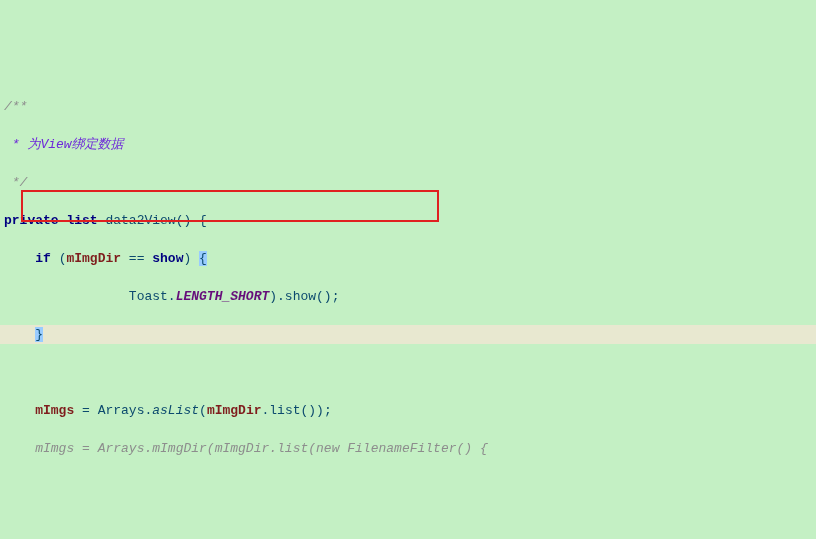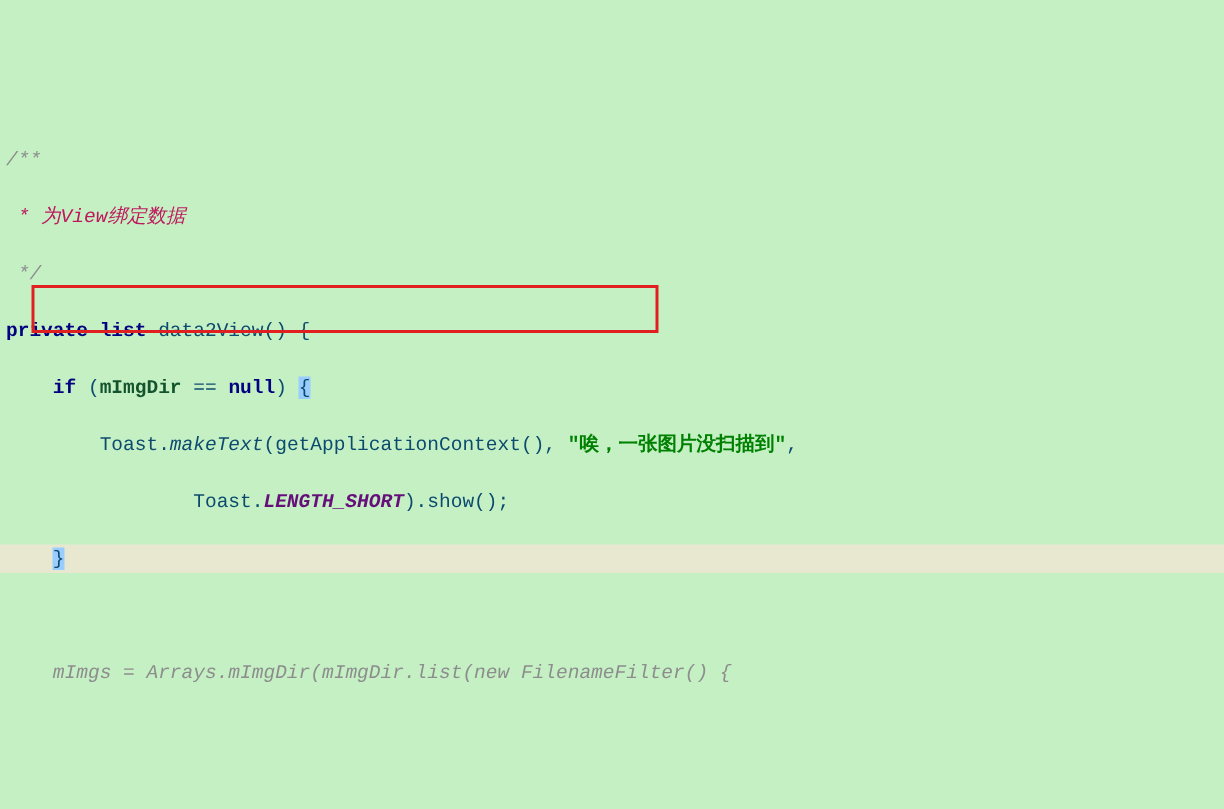--- a/index.html
+++ b/index.html
@@ -15,25 +15,25 @@
     white-space: pre;
   }
   .code-container {
     padding: 2px 0 0 0;
   }
   .line {
     display: block;
     padding-left: 4px;
   }
   .comment { color: #8d8d8d; font-style: italic; }
-  .comment-cn { color: #be185d; font-style: italic; }
+  .comment-cn { color: #6d28d9; font-style: italic; }
   .kw { color: #000080; font-weight: bold; }
   .staticcall { font-style: italic; }
   .static-field { color: #660E7A; font-weight: bold; font-style: italic; }
-  .field { color: #14532d; font-weight: bold; }
+  .field { color: #7f1d1d; font-weight: bold; }
   .string { color: #008000; font-weight: bold; }
   .plain { color: #0c4a6e; }
   .highlight-line {
     background: #e8e8d0;
   }
   .brace-match {
     background: #99ccff;
   }
   .red-box {
     position: absolute;
@@ -44,25 +44,25 @@
 </head>
 <body>
 
 
 
 <div class="code-container">
 <span class="line"><span class="comment">/**</span></span>
 <span class="line"><span class="comment-cn"> * 为View绑定数据</span></span>
 <span class="line"><span class="comment"> */</span></span>
 <span class="line"><span class="kw">private</span> <span class="kw">list</span><span class="plain"> data2View() {</span></span>
-<span class="line">    <span class="kw">if</span><span class="plain"> (</span><span class="field">mImgDir</span><span class="plain"> == </span><span class="kw">null</span><span class="plain">) </span><span class="brace-match plain">{</span></span>
-<span class="line">        <span class="plain">Toast.</span><span class="plain staticcall">makeText</span><span class="plain">(getApplicationContext(), </span><span class="string">"唉，一张图片没扫描到"</span><span class="plain">,</span></span>
+<span class="line">    <span class="kw">if</span><span class="plain"> (</span><span class="field">mImgDir</span><span class="plain"> == </span><span class="kw">show</span><span class="plain">) </span><span class="brace-match plain">{</span></span>
 <span class="line">                <span class="plain">Toast.</span><span class="static-field">LENGTH_SHORT</span><span class="plain">).show();</span></span>
 <span class="line highlight-line">    <span class="brace-match plain">}</span></span>
 <span class="line"> </span>
+<span class="line">    <span class="field">mImgs</span><span class="plain"> = Arrays.</span><span class="plain staticcall">asList</span><span class="plain">(</span><span class="field">mImgDir</span><span class="plain">.list());</span></span>
 <span class="line">    <span class="comment">mImgs = Arrays.mImgDir(mImgDir.list(new FilenameFilter() {</span></span>
 
 
 
 
 
 
 
 
 

